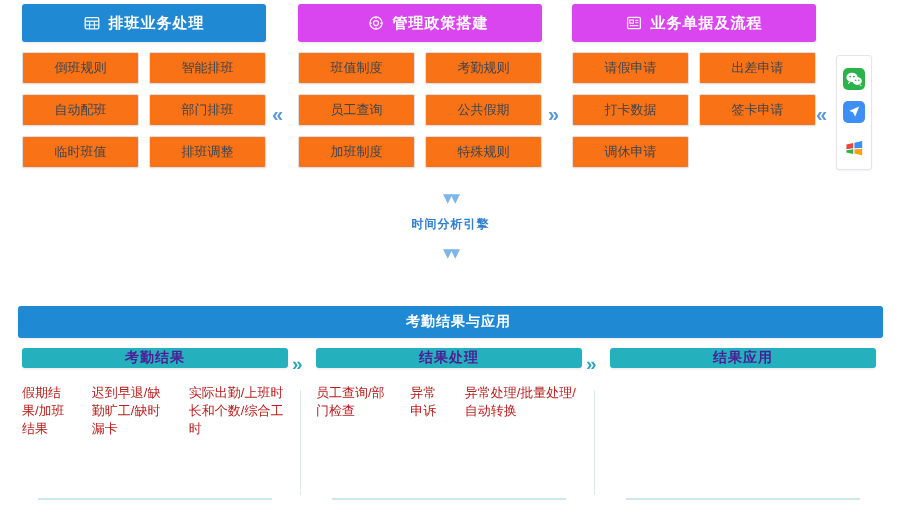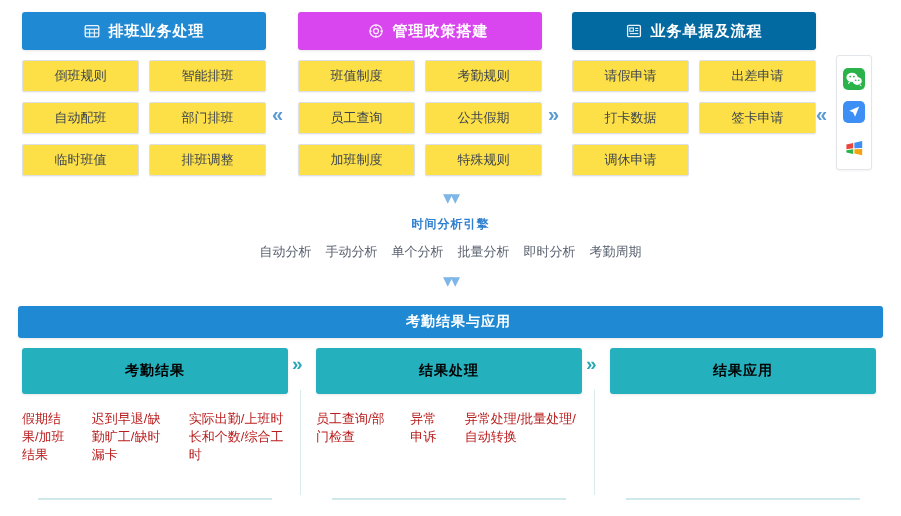--- a/index.html
+++ b/index.html
@@ -17,42 +17,42 @@
   }
 
   
   .top-area {
     position: absolute;
     left: 0; top: 0;
     width: 901px; height: 182px;
   }
   .panel {
     position: absolute;
-    top: 12px;
+    top: 4px;
   }
   .panel.p1 { left: 22px;  width: 244px; }
   .panel.p2 { left: 298px; width: 244px; }
   .panel.p3 { left: 572px; width: 244px; }
 
   .panel-header {
     height: 38px;
     border-radius: 3px;
     display: flex;
     align-items: center;
     justify-content: center;
     gap: 9px;
     color: #ffffff;
     font-size: 15px;
     font-weight: bold;
     letter-spacing: 1px;
     box-shadow: 0 1px 3px rgba(0,0,0,0.10);
   }
   .panel.p1 .panel-header { background: #2089d4; }
   .panel.p2 .panel-header { background: #d946ef; padding-left: 16px; }
-  .panel.p3 .panel-header { background: #0369a1; }
+  .panel.p3 .panel-header { background: #d946ef; }
 
   .hdr-icon {
     width: 16px; height: 16px;
     display: inline-flex;
     align-items: center;
     justify-content: center;
     flex: 0 0 auto;
     opacity: .92;
   }
   .hdr-icon svg { display:block; }
@@ -61,21 +61,21 @@
     margin-top: 10px;
     display: grid;
     grid-template-columns: 1fr 1fr;
     grid-auto-rows: 32px;
     column-gap: 10px;
     row-gap: 10px;
   }
   .cell {
     border: 1px solid #dcdfe3;
     border-radius: 2px;
-    background: #fde047;
+    background: #f97316;
     display: flex;
     align-items: center;
     justify-content: center;
     font-size: 13px;
     color: #3c4450;
     box-shadow: 0 1px 2px rgba(0,0,0,0.055);
   }
 
   
   .chev {
@@ -163,24 +163,24 @@
     position: absolute;
     left: 0; top: 348px;
     width: 901px; height: 168px;
   }
   .bcard { position: absolute; top: 0; width: 266px; }
   .bcard.b1 { left: 22px;  }
   .bcard.b2 { left: 316px; }
   .bcard.b3 { left: 610px; }
 
   .bcard-header {
-    height: 46px;
+    height: 20px;
     background: #25b0bd;
     border-radius: 3px;
-    color: #000000;
+    color: #4c1d95;
     font-size: 14px;
     font-weight: bold;
     letter-spacing: 1px;
     display: flex;
     align-items: center;
     justify-content: center;
     box-shadow: 0 1px 3px rgba(0,0,0,0.10);
   }
   .bcard-body {
     margin-top: 16px;
@@ -328,28 +328,20 @@
           <path d="M3.4 15.2 L10.2 14.3 L10.2 19.0 L3.4 17.6 Z" fill="#2ab34a"></path>
           <path d="M11.4 14.2 L19.2 13.9 L19.2 20.2 L11.4 18.6 Z" fill="#f2a30f"></path>
         </svg>
       </span>
     </div>
   </div>
 
   <div class="mid">
     <div class="dblarrow arrow-top">▾▾</div>
     <div class="engine-title">时间分析引擎</div>
-    <div class="engine-items">
-      <span>自动分析</span>
-      <span>手动分析</span>
-      <span>单个分析</span>
-      <span>批量分析</span>
-      <span>即时分析</span>
-      <span>考勤周期</span>
-    </div>
     <div class="dblarrow arrow-bot">▾▾</div>
   </div>
 
   <div class="banner">考勤结果与应用</div>
 
   <div class="bottom">
 
     <div class="bdiv d1"></div>
     <div class="bdiv d2"></div>
 

